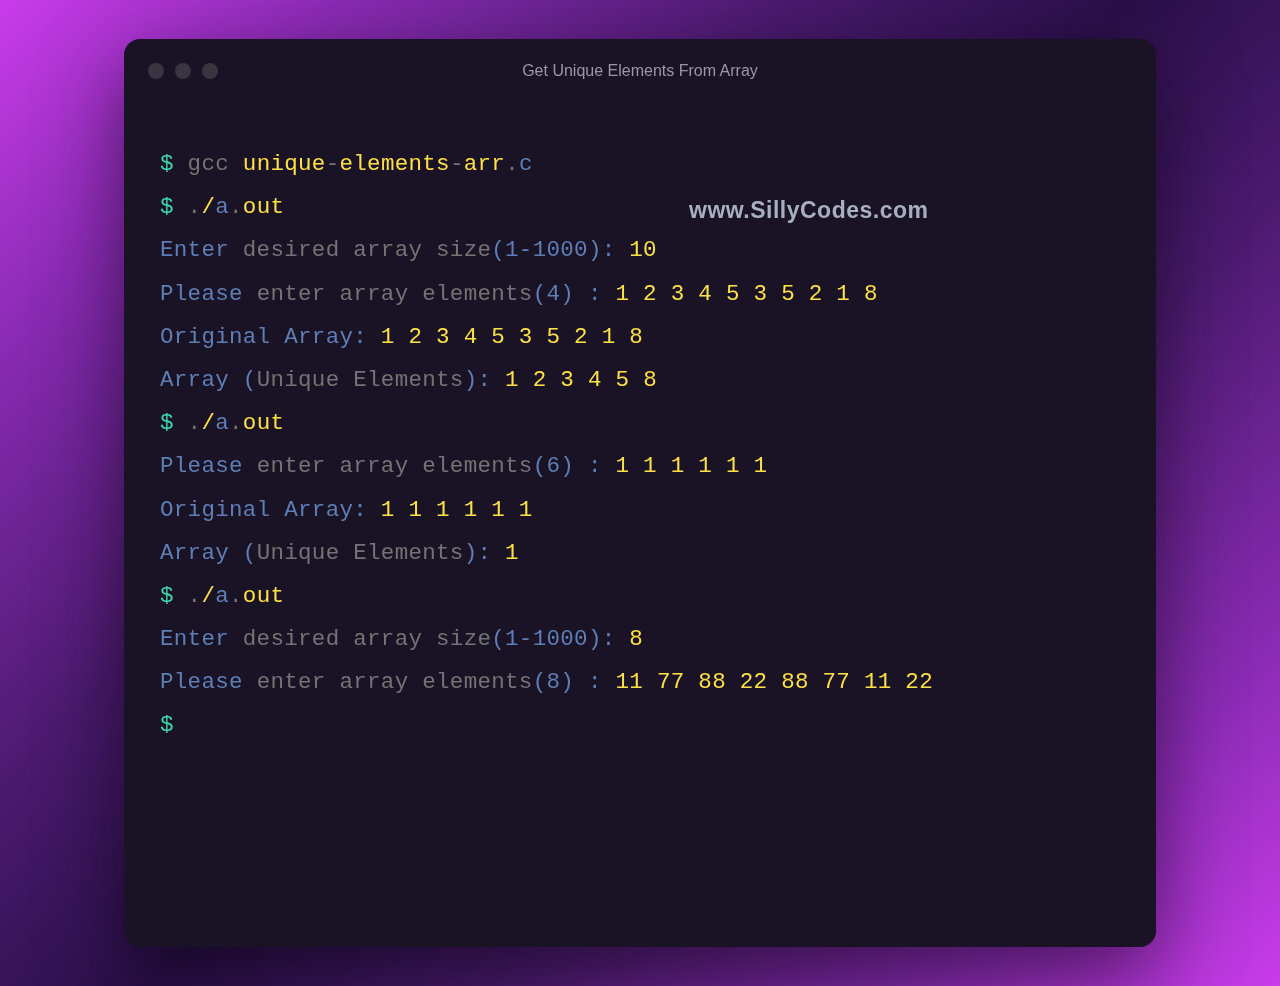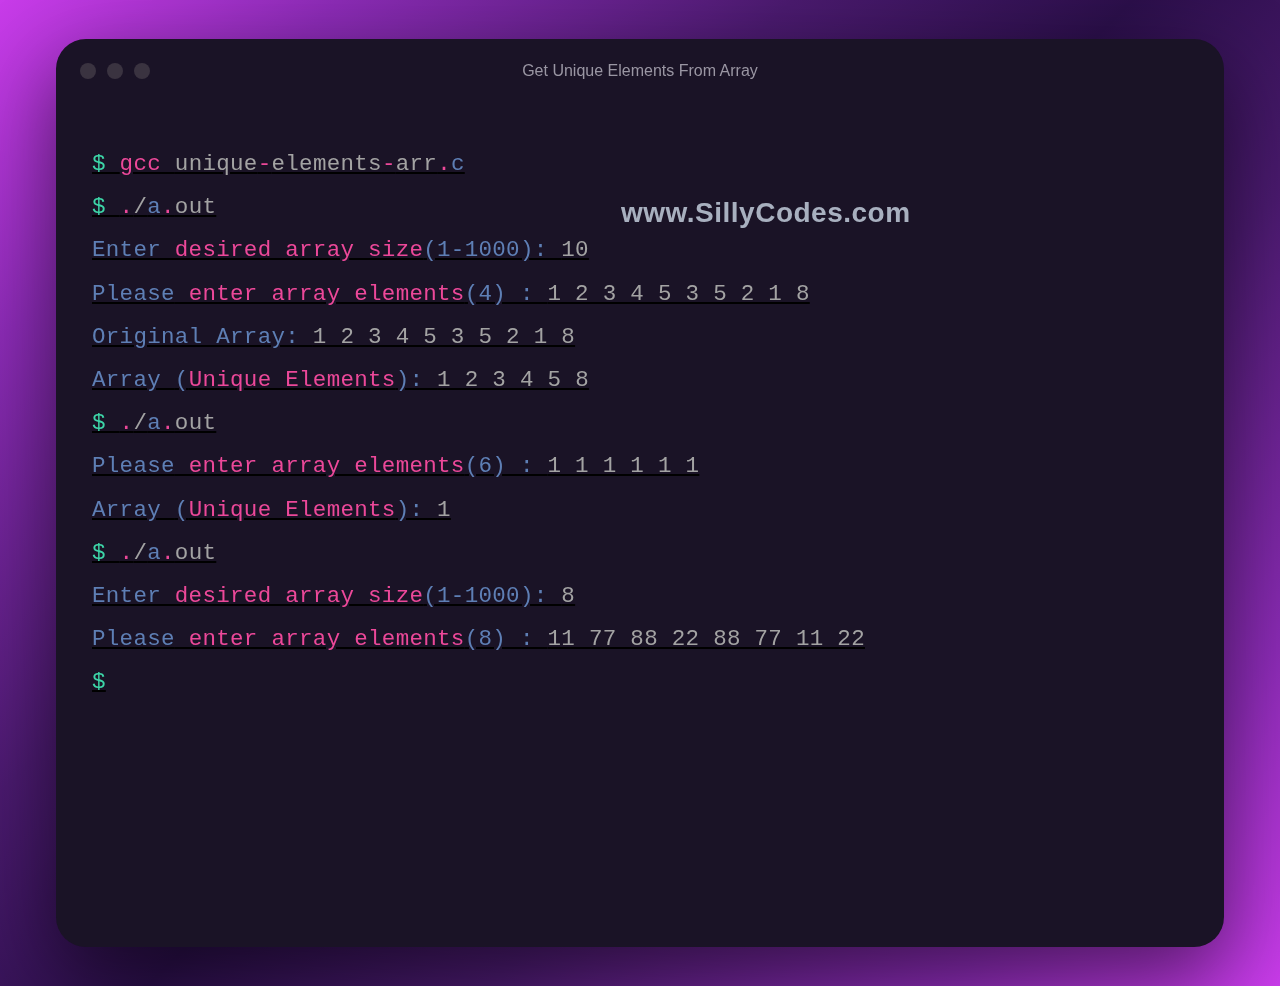--- a/index.html
+++ b/index.html
@@ -12,28 +12,27 @@
       height: 986px;
       background: linear-gradient(135deg, #a633d9 0%, #7b2cbf 20%, #5a189a 40%, #3c096c 60%, #240046 80%, #a633d9 100%);
       background: linear-gradient(135deg, #c93cea 0%, #8b2bb5 15%, #4a1a6e 35%, #2b0f4a 50%, #4a1a6e 65%, #8b2bb5 85%, #c93cea 100%);
       display: flex;
       align-items: center;
       justify-content: center;
       font-family: 'SF Mono', 'Menlo', 'Consolas', 'Courier New', monospace;
       overflow: hidden;
     }
     .window {
-      width: 1168px;
+      width: 1032px;
       height: 908px;
       background: #1a1326;
-      border-radius: 30px;
+      border-radius: 16px;
       overflow: hidden;
       box-shadow: 0 30px 80px rgba(0,0,0,0.5);
       position: relative;
-      text-decoration: underline;
     }
     .title-bar {
       height: 64px;
       display: flex;
       align-items: center;
       padding: 0 24px;
       position: relative;
     }
     .traffic-lights {
       display: flex;
@@ -62,25 +61,25 @@
       line-height: 1.92;
       letter-spacing: 0.3px;
     }
     .watermark {
       position: absolute;
       top: 158px;
       left: 565px;
       color: #a8b0bf;
       font-family: -apple-system, BlinkMacSystemFont, 'Segoe UI', sans-serif;
       font-weight: 700;
-      font-size: 28px;
+      font-size: 23px;
       letter-spacing: 0.5px;
     }
-    .c-green { color: #a3a3a3; }
-    .c-pink { color: #ec4899; }
+    .c-green { color: #fde047; }
+    .c-pink { color: #737373; }
     .c-blue { color: #5e7fb5; }
     .line { white-space: pre; }
     .prompt { color: #3dd6a8; }
   </style>
 </head>
 <body>
 
 <div class="window">
   <div class="title-bar">
     <div class="traffic-lights">
@@ -93,19 +92,20 @@
   <div class="watermark">www.SillyCodes.com</div>
   <div class="terminal">
     <div class="line"><span class="prompt">$ </span><span class="c-pink">gcc</span><span> </span><span class="c-green">unique</span><span class="c-pink">-</span><span class="c-green">elements</span><span class="c-pink">-</span><span class="c-green">arr</span><span class="c-pink">.</span><span class="c-blue">c</span></div>
     <div class="line"><span class="prompt">$ </span><span class="c-pink">.</span><span class="c-green">/</span><span class="c-blue">a</span><span class="c-pink">.</span><span class="c-green">out</span></div>
     <div class="line"><span class="c-blue">Enter</span><span class="c-pink"> desired array size</span><span class="c-blue">(1-1000): </span><span class="c-green">10</span></div>
     <div class="line"><span class="c-blue">Please</span><span class="c-pink"> enter array elements</span><span class="c-blue">(4) : </span><span class="c-green">1 2 3 4 5 3 5 2 1 8</span></div>
     <div class="line"><span class="c-blue">Original Array: </span><span class="c-green">1 2 3 4 5 3 5 2 1 8</span></div>
     <div class="line"><span class="c-blue">Array </span><span class="c-blue">(</span><span class="c-pink">Unique Elements</span><span class="c-blue">): </span><span class="c-green">1 2 3 4 5 8</span></div>
     <div class="line"><span class="prompt">$ </span><span class="c-pink">.</span><span class="c-green">/</span><span class="c-blue">a</span><span class="c-pink">.</span><span class="c-green">out</span></div>
     <div class="line"><span class="c-blue">Please</span><span class="c-pink"> enter array elements</span><span class="c-blue">(6) : </span><span class="c-green">1 1 1 1 1 1</span></div>
+    <div class="line"><span class="c-blue">Original Array: </span><span class="c-green">1 1 1 1 1 1</span></div>
     <div class="line"><span class="c-blue">Array </span><span class="c-blue">(</span><span class="c-pink">Unique Elements</span><span class="c-blue">): </span><span class="c-green">1</span></div>
     <div class="line"><span class="prompt">$ </span><span class="c-pink">.</span><span class="c-green">/</span><span class="c-blue">a</span><span class="c-pink">.</span><span class="c-green">out</span></div>
     <div class="line"><span class="c-blue">Enter</span><span class="c-pink"> desired array size</span><span class="c-blue">(1-1000): </span><span class="c-green">8</span></div>
     <div class="line"><span class="c-blue">Please</span><span class="c-pink"> enter array elements</span><span class="c-blue">(8) : </span><span class="c-green">11 77 88 22 88 77 11 22</span></div>
     <div class="line"><span class="prompt">$</span></div>
   </div>
 </div>
 
 </body></html>

